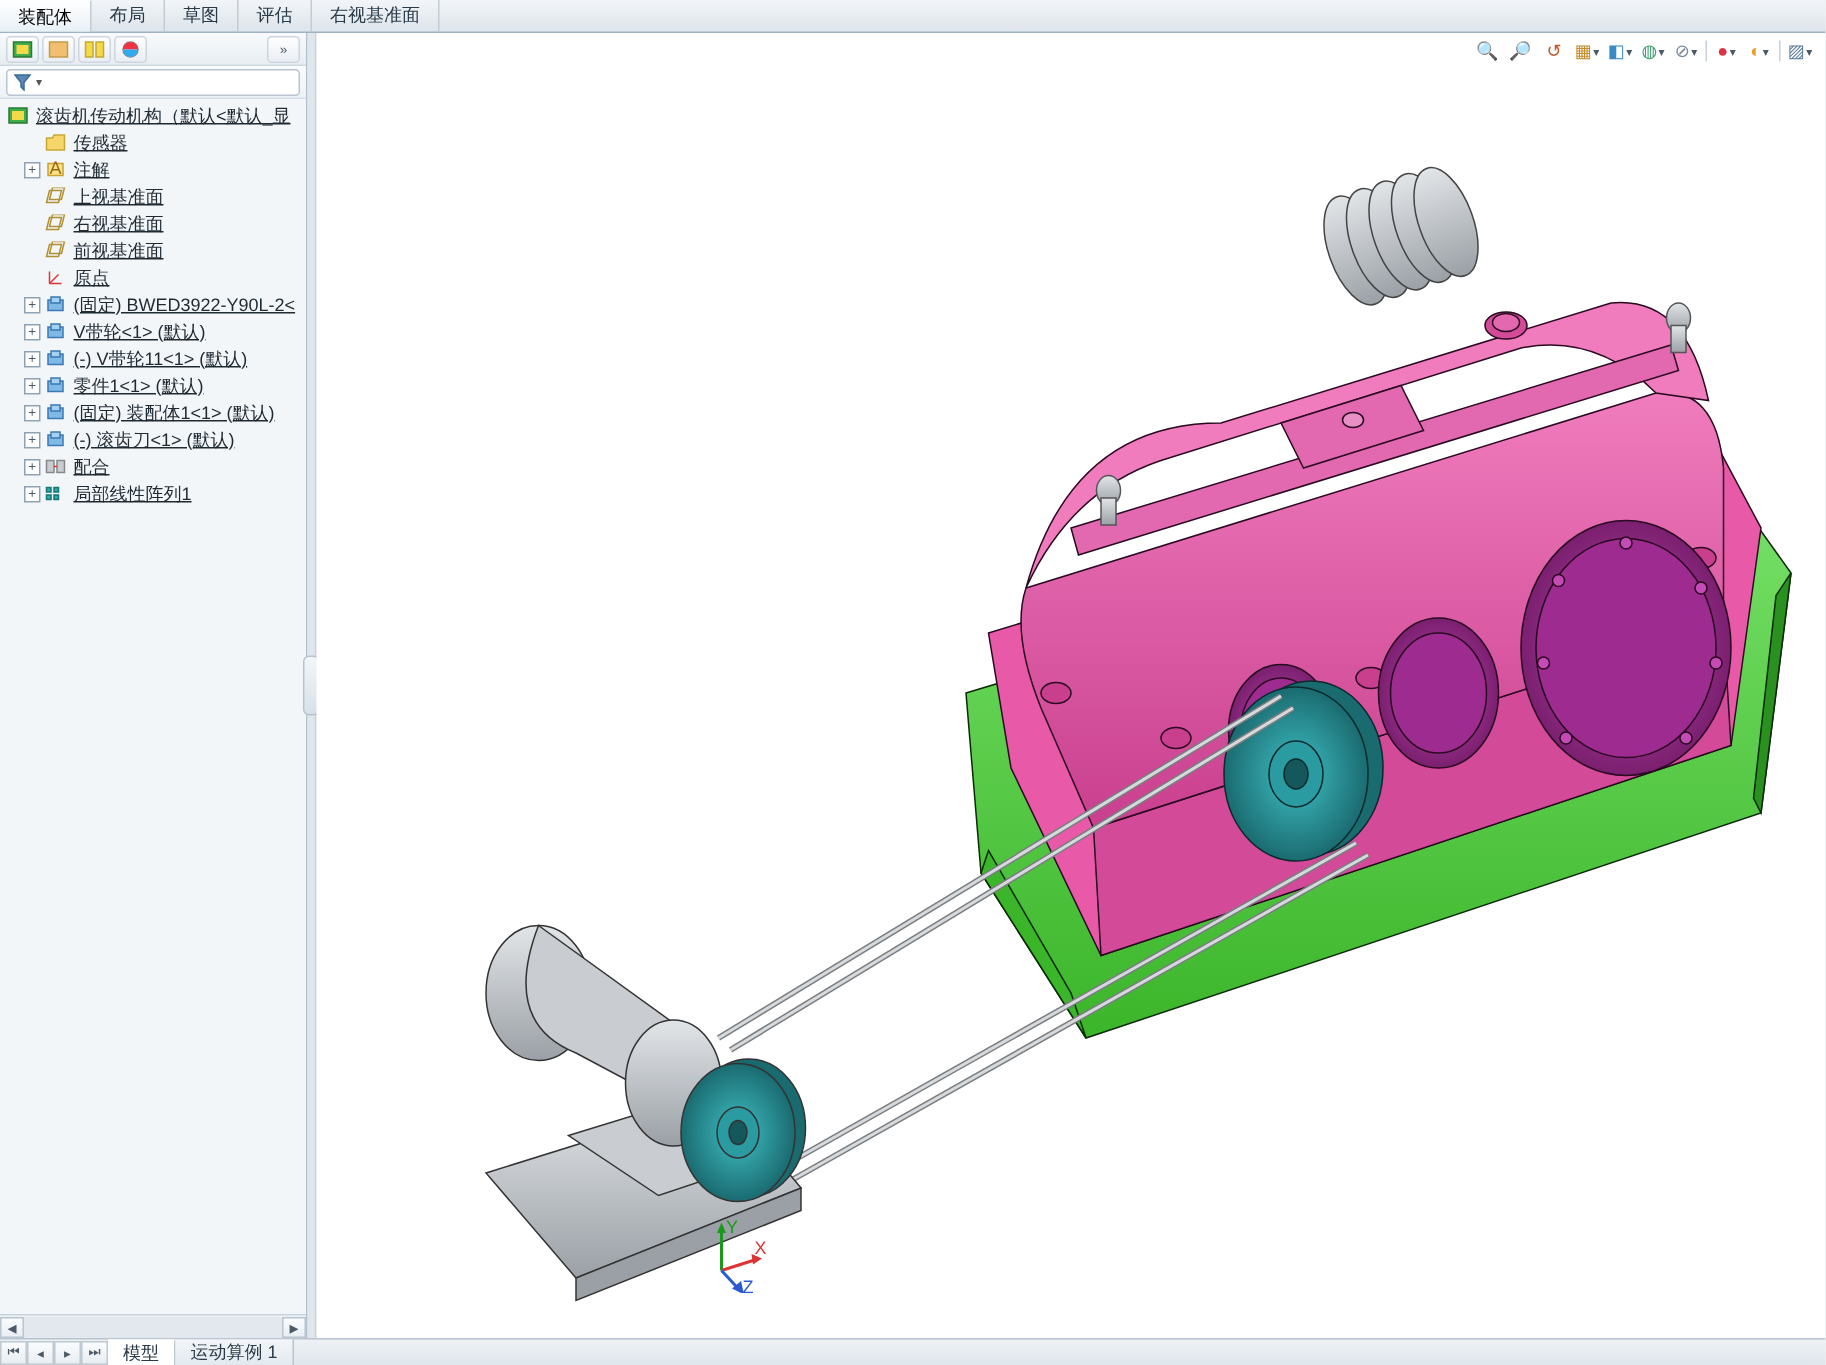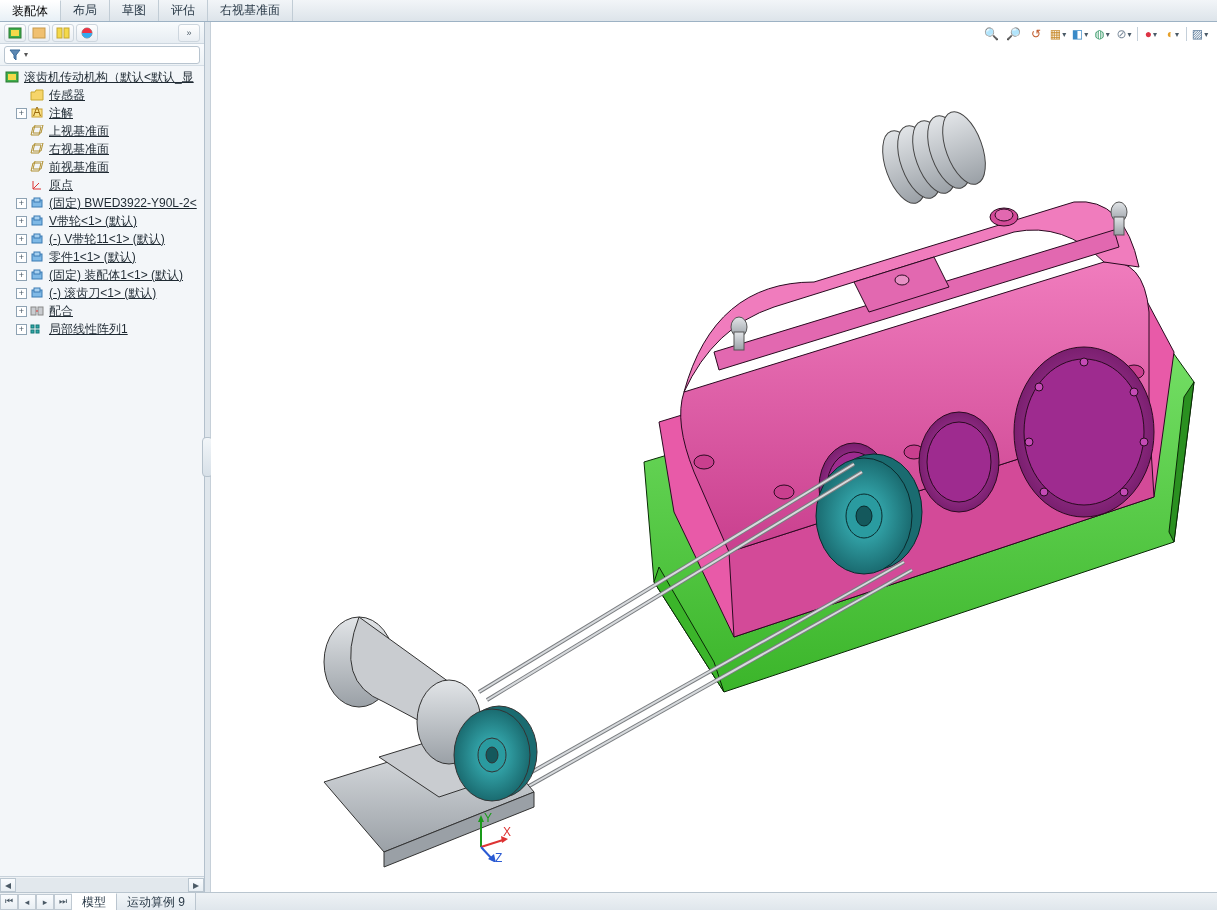--- a/index.html
+++ b/index.html
@@ -43,21 +43,21 @@
 .view-toolbar .dd::after { content:"▾"; font-size:8px; color:#4a5a67; margin-left:1px; }
 
 .model-svg { width:100%; height:100%; }
 
 .triad { position:absolute; left:250px; bottom:30px; width:50px; height:50px; }
 
 
 .bottombar { height:18px; display:flex; align-items:center; background:linear-gradient(#eef2f5,#dfe6ec); border-top:1px solid #b9c5cf; }
 .bottombar .nav { display:flex; }
 .bottombar .nav .b { width:18px; height:16px; border:1px solid #bfc9d2; background:linear-gradient(#fafcfe,#e8eef3); display:flex; align-items:center; justify-content:center; color:#4b5a66; font-size:9px; cursor:pointer; }
-.bottombar .tab { padding:0 10px; height:18px; display:flex; align-items:flex-end; border-right:1px solid #bac5cf; background:linear-gradient(#f2f6f9,#e2e9ef); cursor:pointer; color:#2a3a48; }
+.bottombar .tab { padding:0 10px; height:18px; display:flex; align-items:flex-start; border-right:1px solid #bac5cf; background:linear-gradient(#f2f6f9,#e2e9ef); cursor:pointer; color:#2a3a48; }
 .bottombar .tab.active { background:#fff; border-top:1px solid #fff; }
 
 svg { display:block; }
 </style>
 </head>
 <body>
 
 <div class="tabbar">
   <div class="tab active">
       <span>装配体</span>
@@ -465,15 +465,15 @@
   <div class="nav">
     <div class="b">⏮</div>
     <div class="b">◂</div>
     <div class="b">▸</div>
     <div class="b">⏭</div>
   </div>
   <div class="tab active">
       <span>模型</span>
     </div>
   <div class="tab">
-      <span>运动算例 9</span>
+      <span>运动算例 1</span>
     </div>
 </div>
 
 </body></html>

